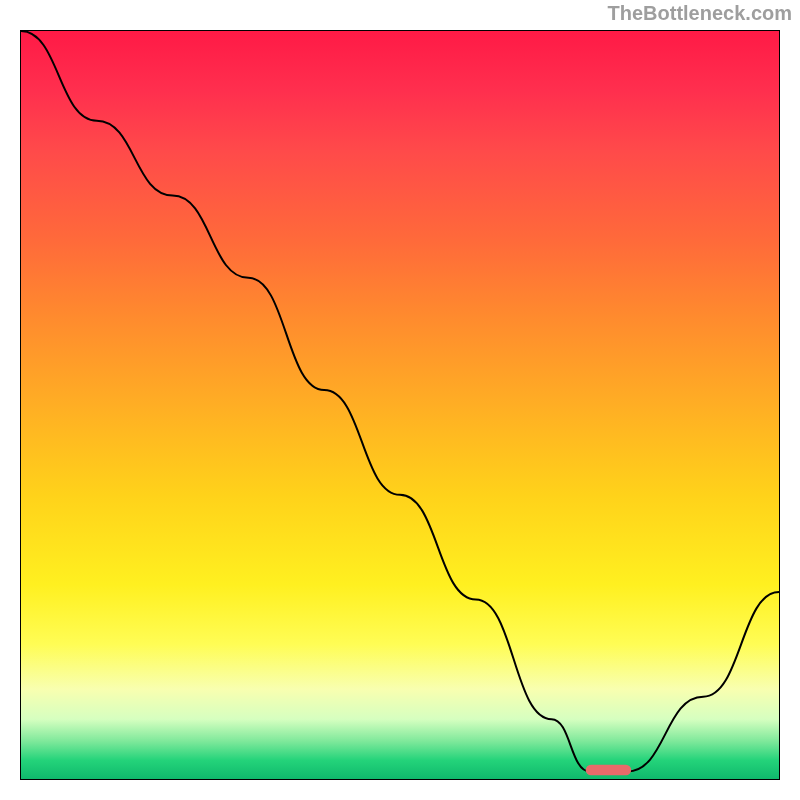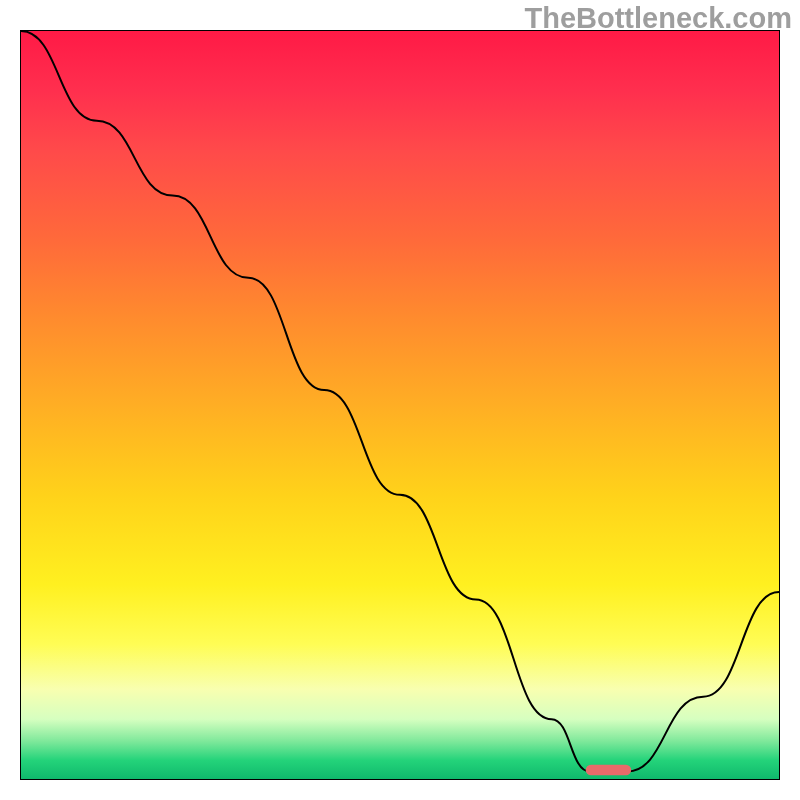--- a/index.html
+++ b/index.html
@@ -14,21 +14,21 @@
   .chart-wrap {
     position: relative;
     width: 800px;
     height: 800px;
   }
   .watermark {
     position: absolute;
     top: 2px;
     right: 8px;
     color: #9e9e9e;
-    font-size: 29px;
+    font-size: 20px;
     font-weight: 600;
     z-index: 40;
   }
   
   .plot {
     position: absolute;
     left: 20px;
     top: 30px;
     width: 760px;
     height: 750px;

